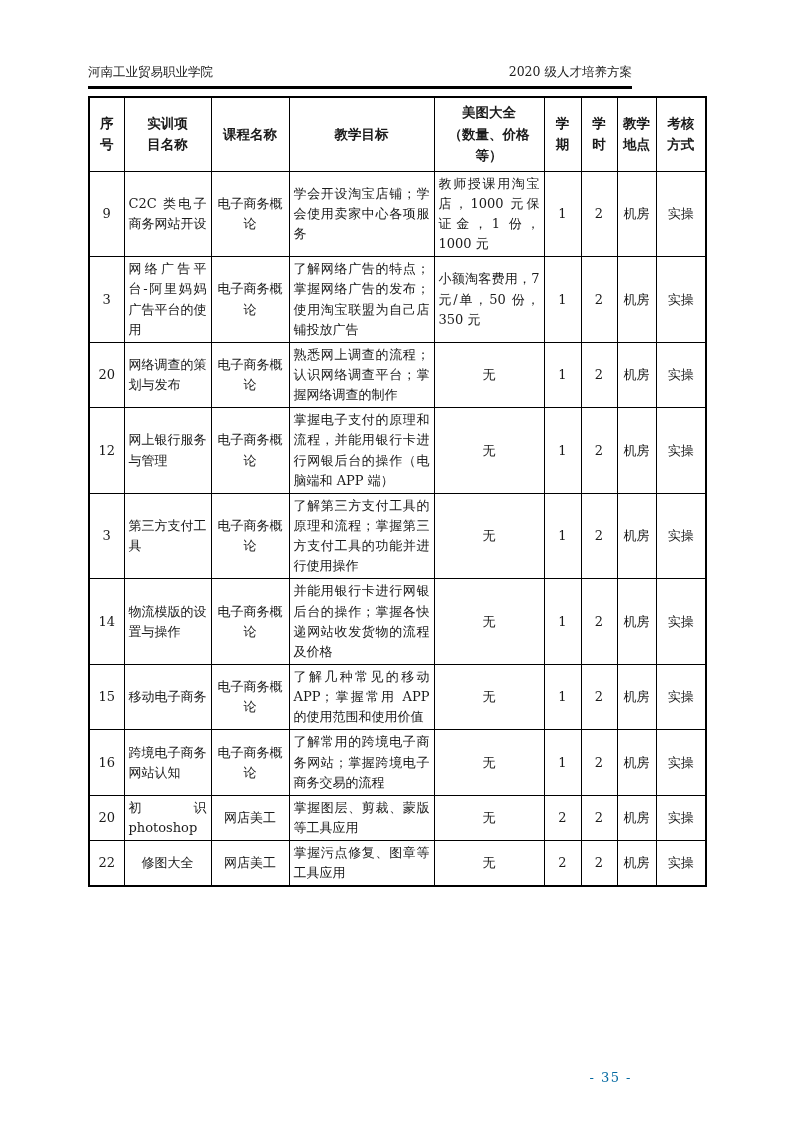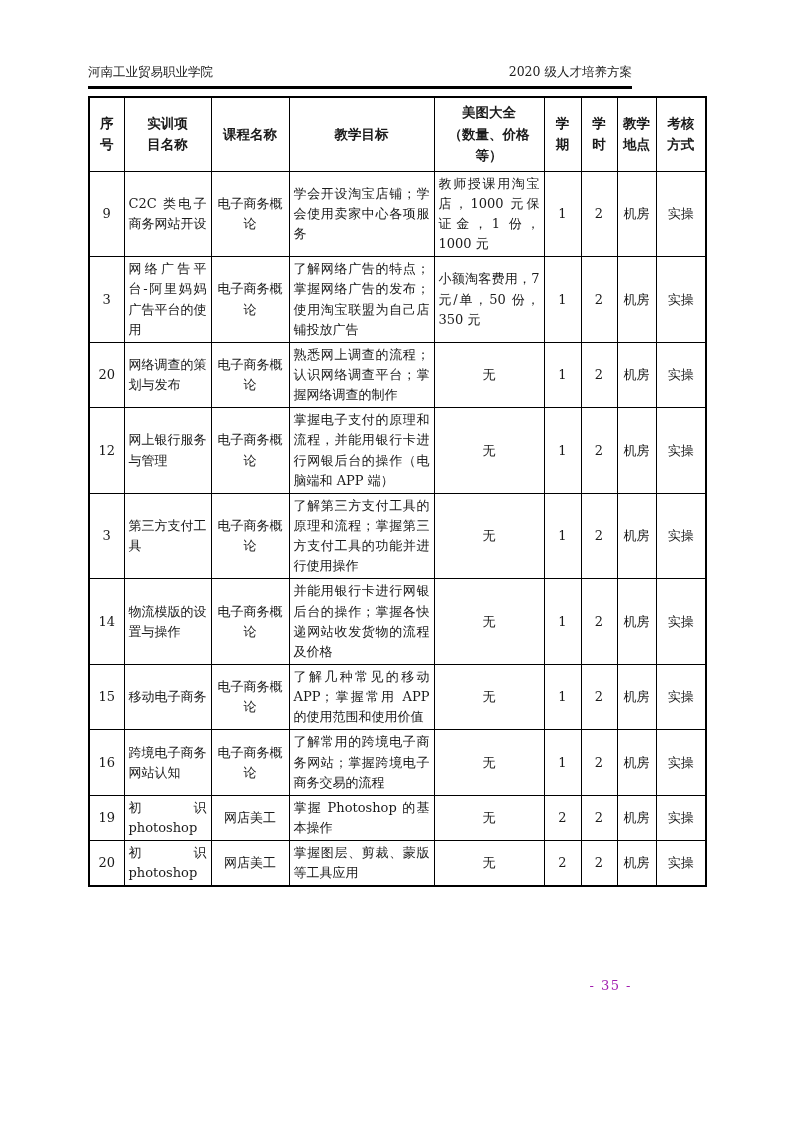--- a/index.html
+++ b/index.html
@@ -55,24 +55,24 @@
     line-height: 1.55;
     padding: 2px 4px;
     height: 42px;
   }
   .c-no, .c-term, .c-hours, .c-loc, .c-method, .c-course { text-align: center; }
   .c-proj, .c-cons { text-align: justify; padding: 2px 3px; }
   .c-obj { text-align: justify; padding: 2px 3px; }
   td.ctr { text-align: center; }
   .page-footer {
     position: absolute;
-    top: 978px; right: 88px;
+    top: 1070px; right: 88px;
     font-size: 13px;
     letter-spacing: 1.5px;
-    color: #a21caf;
+    color: #0369a1;
     text-align: right;
   }
 </style>
 </head>
 <body>
 
 <div class="page">
 
   <div class="page-header">
     <span>河南工业贸易职业学院</span>
@@ -206,45 +206,45 @@
           <td class="c-obj">了解常用的跨境电子商务网站；掌握跨境电子商务交易的流程</td>
           <td class="c-cons autofit ctr">无</td>
           <td class="c-term">1</td>
           <td class="c-hours">2</td>
           <td class="c-loc">机房</td>
           <td class="c-method">实操</td>
         </tr>
 
 
 
-        <tr>
-          <td class="c-no">19</td>
-          <td class="c-proj autofit">初识photoshop</td>
-          <td class="c-course">网店美工</td>
-          <td class="c-obj">掌握 Photoshop 的基本操作</td>
-          <td class="c-cons autofit ctr">无</td>
-          <td class="c-term">2</td>
-          <td class="c-hours">2</td>
-          <td class="c-loc">机房</td>
-          <td class="c-method">实操</td>
-        </tr>
 
         <tr>
           <td class="c-no">20</td>
           <td class="c-proj autofit">初识photoshop</td>
           <td class="c-course">网店美工</td>
           <td class="c-obj">掌握图层、剪裁、蒙版等工具应用</td>
           <td class="c-cons autofit ctr">无</td>
           <td class="c-term">2</td>
           <td class="c-hours">2</td>
           <td class="c-loc">机房</td>
           <td class="c-method">实操</td>
         </tr>
 
 
+        <tr>
+          <td class="c-no">22</td>
+          <td class="c-proj autofit ctr">修图大全</td>
+          <td class="c-course">网店美工</td>
+          <td class="c-obj">掌握污点修复、图章等工具应用</td>
+          <td class="c-cons autofit ctr">无</td>
+          <td class="c-term">2</td>
+          <td class="c-hours">2</td>
+          <td class="c-loc">机房</td>
+          <td class="c-method">实操</td>
+        </tr>
       </tbody>
   </table>
 
   <div class="page-footer">
     <span>- 35 -</span>
   </div>
 
 </div>
 
 </body></html>

